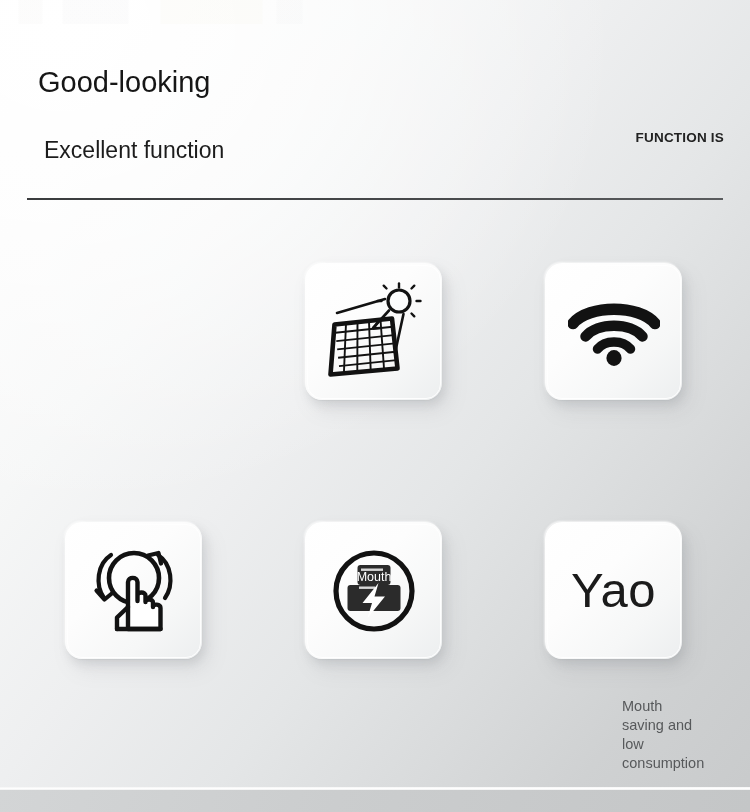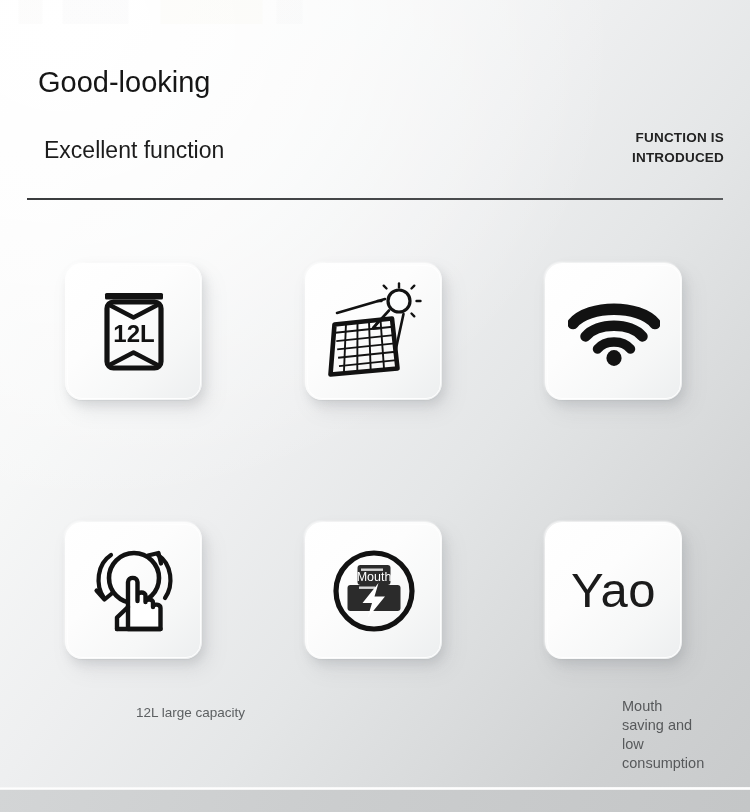--- a/index.html
+++ b/index.html
@@ -174,47 +174,27 @@
 
   <div class="ghost-strip"></div>
 
   <div class="header">
     <div class="title-main">Good-looking</div>
 
     <div class="title-sub">Excellent function</div>
 
     <div class="eyebrow">
       <span>FUNCTION IS</span>
-      <span class="l2">INTRODUCED</span>
     </div>
 
     <div class="divider"></div>
   </div>
 
   <div class="grid">
 
-    <div class="feature" style="left:65px; top:263px;">
-      <div class="card">
-        <div class="glyph">
-          <svg width="78" height="86" viewBox="0 0 78 86">
-
-            <rect x="10" y="4" width="58" height="6.5" rx="1.6" fill="#121212"></rect>
-
-            <rect x="12" y="13" width="54" height="66" rx="6.5" fill="none" stroke="#121212" stroke-width="5.2"></rect>
-
-            <path d="M15.5 16.5 L38.5 28.5 L61.5 16.5" fill="none" stroke="#121212" stroke-width="4.4" stroke-linecap="round" stroke-linejoin="round"></path>
-
-            <path d="M15.5 75.5 L38.5 63.5 L61.5 75.5" fill="none" stroke="#121212" stroke-width="4.4" stroke-linecap="round" stroke-linejoin="round"></path>
-
-            <text x="39" y="53" text-anchor="middle" font-family="'Liberation Sans', sans-serif" font-size="24" font-weight="700" fill="#121212">12L</text>
-          </svg>
-        </div>
-      </div>
-      <div class="caption cap-a">12L large capacity</div>
-    </div>
 
     <div class="feature" style="left:305px; top:263px;">
       <div class="card">
         <div class="glyph">
           <svg width="106" height="100" viewBox="0 0 106 100">
 
             <circle cx="78" cy="19" r="11" fill="none" stroke="#121212" stroke-width="3.2"></circle>
 
             <g stroke="#121212" stroke-width="2.4" stroke-linecap="round">
               <line x1="78" y1="1.5" x2="78" y2="5.5"></line>

